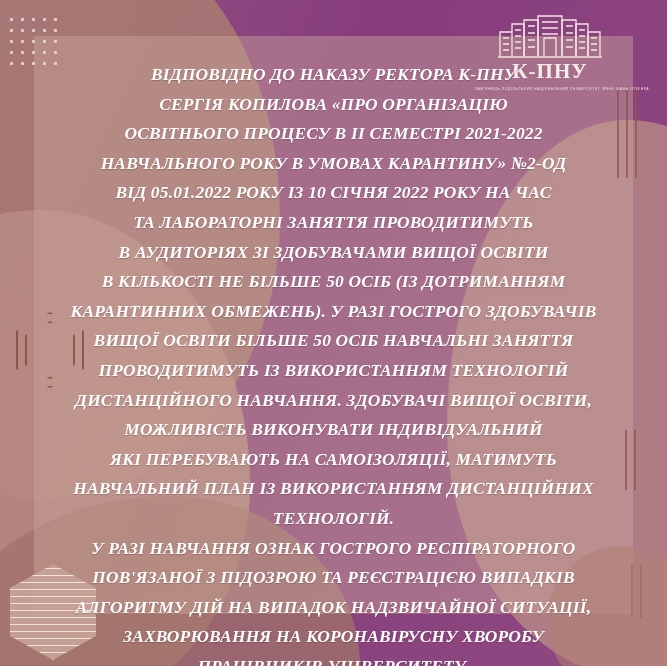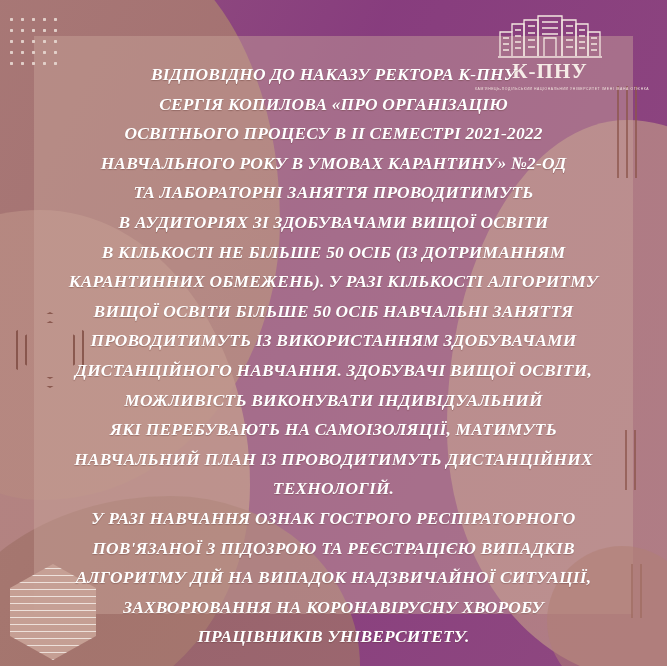--- a/index.html
+++ b/index.html
@@ -268,30 +268,31 @@
     </svg>
     <div class="logo-text">К-ПНУ</div>
     <div class="logo-sub">КАМ'ЯНЕЦЬ-ПОДІЛЬСЬКИЙ НАЦІОНАЛЬНИЙ УНІВЕРСИТЕТ ІМЕНІ ІВАНА ОГІЄНКА</div>
   </div>
 
   <div class="body-text">
     <p>ВІДПОВІДНО ДО НАКАЗУ РЕКТОРА К-ПНУ</p>
     <p>СЕРГІЯ КОПИЛОВА «ПРО ОРГАНІЗАЦІЮ</p>
     <p>ОСВІТНЬОГО ПРОЦЕСУ В ІІ СЕМЕСТРІ 2021-2022</p>
     <p>НАВЧАЛЬНОГО РОКУ В УМОВАХ КАРАНТИНУ» №2-ОД</p>
+    <p>ВІД 05.01.2022 РОКУ ІЗ 10 СІЧНЯ 2022 РОКУ НА ЧАС</p>
     <p>ТА ЛАБОРАТОРНІ ЗАНЯТТЯ ПРОВОДИТИМУТЬ</p>
     <p>В АУДИТОРІЯХ ЗІ ЗДОБУВАЧАМИ ВИЩОЇ ОСВІТИ</p>
     <p>В КІЛЬКОСТІ НЕ БІЛЬШЕ 50 ОСІБ (ІЗ ДОТРИМАННЯМ</p>
-    <p>КАРАНТИННИХ ОБМЕЖЕНЬ). У РАЗІ КІЛЬКОСТІ АЛГОРИТМУ</p>
+    <p>КАРАНТИННИХ ОБМЕЖЕНЬ). У РАЗІ ГОСТРОГО ЗДОБУВАЧІВ</p>
     <p>ВИЩОЇ ОСВІТИ БІЛЬШЕ 50 ОСІБ НАВЧАЛЬНІ ЗАНЯТТЯ</p>
-    <p>ПРОВОДИТИМУТЬ ІЗ ВИКОРИСТАННЯМ ЗДОБУВАЧАМИ</p>
+    <p>ПРОВОДИТИМУТЬ ІЗ ВИКОРИСТАННЯМ ТЕХНОЛОГІЙ</p>
     <p>ДИСТАНЦІЙНОГО НАВЧАННЯ. ЗДОБУВАЧІ ВИЩОЇ ОСВІТИ,</p>
     <p>МОЖЛИВІСТЬ ВИКОНУВАТИ ІНДИВІДУАЛЬНИЙ</p>
     <p>ЯКІ ПЕРЕБУВАЮТЬ НА САМОІЗОЛЯЦІЇ, МАТИМУТЬ</p>
-    <p>НАВЧАЛЬНИЙ ПЛАН ІЗ ПРОВОДИТИМУТЬ ДИСТАНЦІЙНИХ</p>
+    <p>НАВЧАЛЬНИЙ ПЛАН ІЗ ВИКОРИСТАННЯМ ДИСТАНЦІЙНИХ</p>
     <p>ТЕХНОЛОГІЙ.</p>
     <p>У РАЗІ НАВЧАННЯ ОЗНАК ГОСТРОГО РЕСПІРАТОРНОГО</p>
     <p>ПОВ'ЯЗАНОЇ З ПІДОЗРОЮ ТА РЕЄСТРАЦІЄЮ ВИПАДКІВ</p>
     <p>АЛГОРИТМУ ДІЙ НА ВИПАДОК НАДЗВИЧАЙНОЇ СИТУАЦІЇ,</p>
     <p>ЗАХВОРЮВАННЯ НА  КОРОНАВІРУСНУ ХВОРОБУ</p>
     <p>ПРАЦІВНИКІВ УНІВЕРСИТЕТУ.</p>
   </div>
 
 </div>
 

